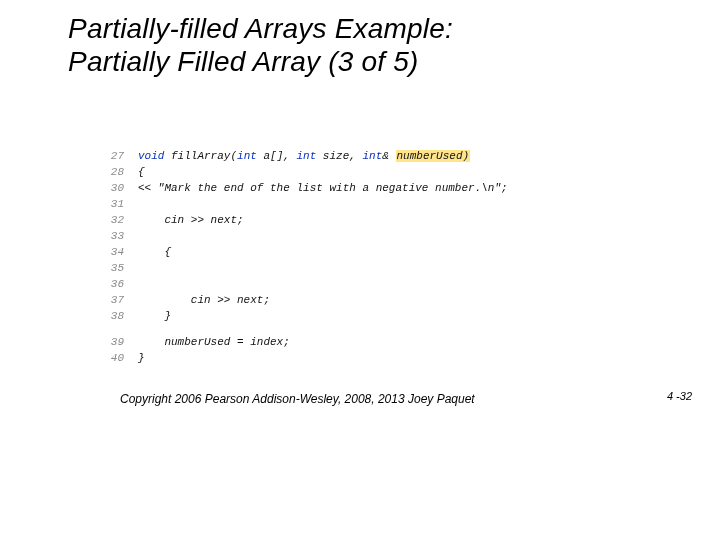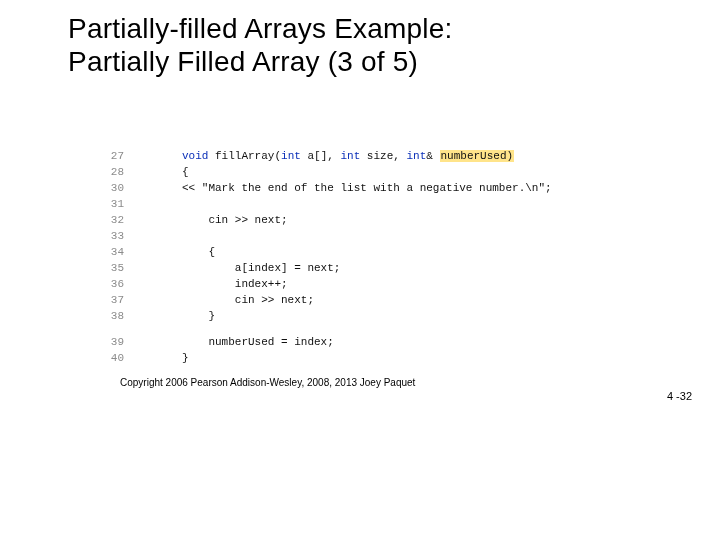--- a/index.html
+++ b/index.html
@@ -10,20 +10,21 @@
     background: #fff;
     font-family: Arial, Helvetica, sans-serif;
     position: relative;
     overflow: hidden;
   }
   .slide {
     position: relative;
     width: 720px;
     height: 420px;
     box-sizing: border-box;
+    font-style: italic;
   }
   .title {
     position: absolute;
     top: 12px;
     left: 68px;
     width: 560px;
     font-size: 28px;
     line-height: 1.18;
     color: #000;
     font-weight: 400;
@@ -35,21 +36,20 @@
     left: 98px;
     font-family: "Courier New", Courier, monospace;
     font-size: 11px;
     line-height: 16px;
     white-space: nowrap;
   }
   .code-row {
     display: flex;
     height: 16px;
     align-items: center;
-    gap: 44px;
   }
   .ln {
     width: 26px;
     text-align: right;
     color: #8b8b8b;
     flex: 0 0 26px;
     padding-right: 14px;
   }
   .code {
     color: #111;
@@ -57,23 +57,23 @@
   .gap {
     height: 10px;
   }
   .kw { color: #0a2fb8; }
   .hl {
     background: #ffe48a;
     padding: 0 1px;
   }
   .footer-left {
     position: absolute;
-    bottom: 32px;
+    bottom: 14px;
     left: 120px;
-    font-size: 10px;
+    font-size: 12px;
     color: #000;
   }
   .footer-right {
     position: absolute;
     bottom: 18px;
     right: 28px;
     font-size: 11px;
     color: #000;
   }
 </style>
@@ -118,26 +118,24 @@
       <span class="ln">33</span>
     </div>
 
     <div class="code-row">
       <span class="ln">34</span>
       <span class="code" style="white-space:pre">    {</span>
     </div>
 
     <div class="code-row">
       <span class="ln">35</span>
-      <span class="code" style="white-space:pre">        a[index] = next;</span>
     </div>
 
     <div class="code-row">
       <span class="ln">36</span>
-      <span class="code" style="white-space:pre">        index++;</span>
     </div>
 
     <div class="code-row">
       <span class="ln">37</span>
       <span class="code" style="white-space:pre">        cin &gt;&gt; next;</span>
     </div>
 
     <div class="code-row">
       <span class="ln">38</span>
       <span class="code" style="white-space:pre">    }</span>

